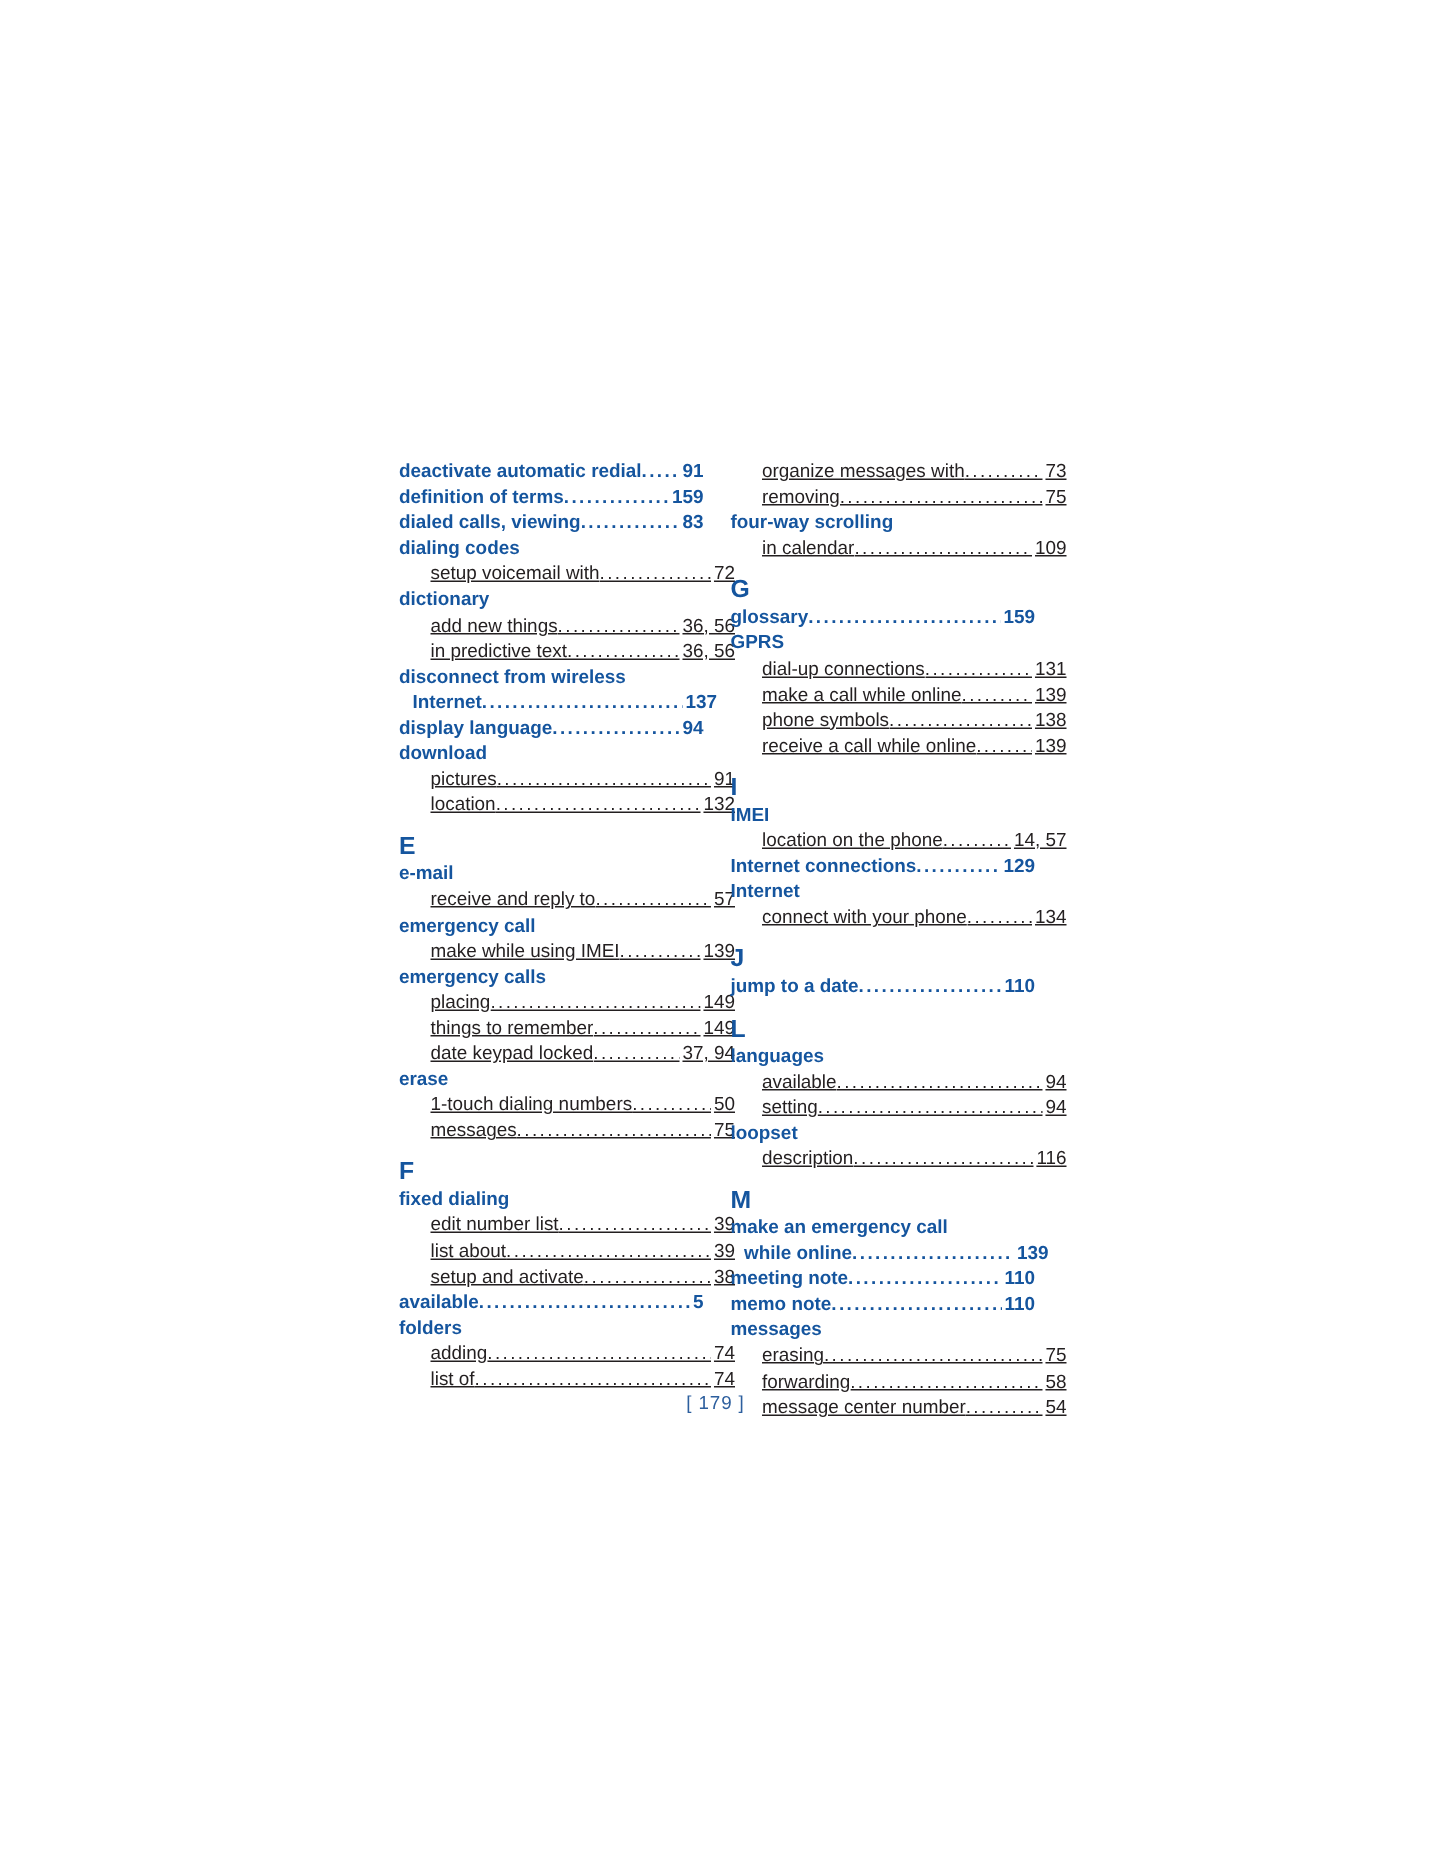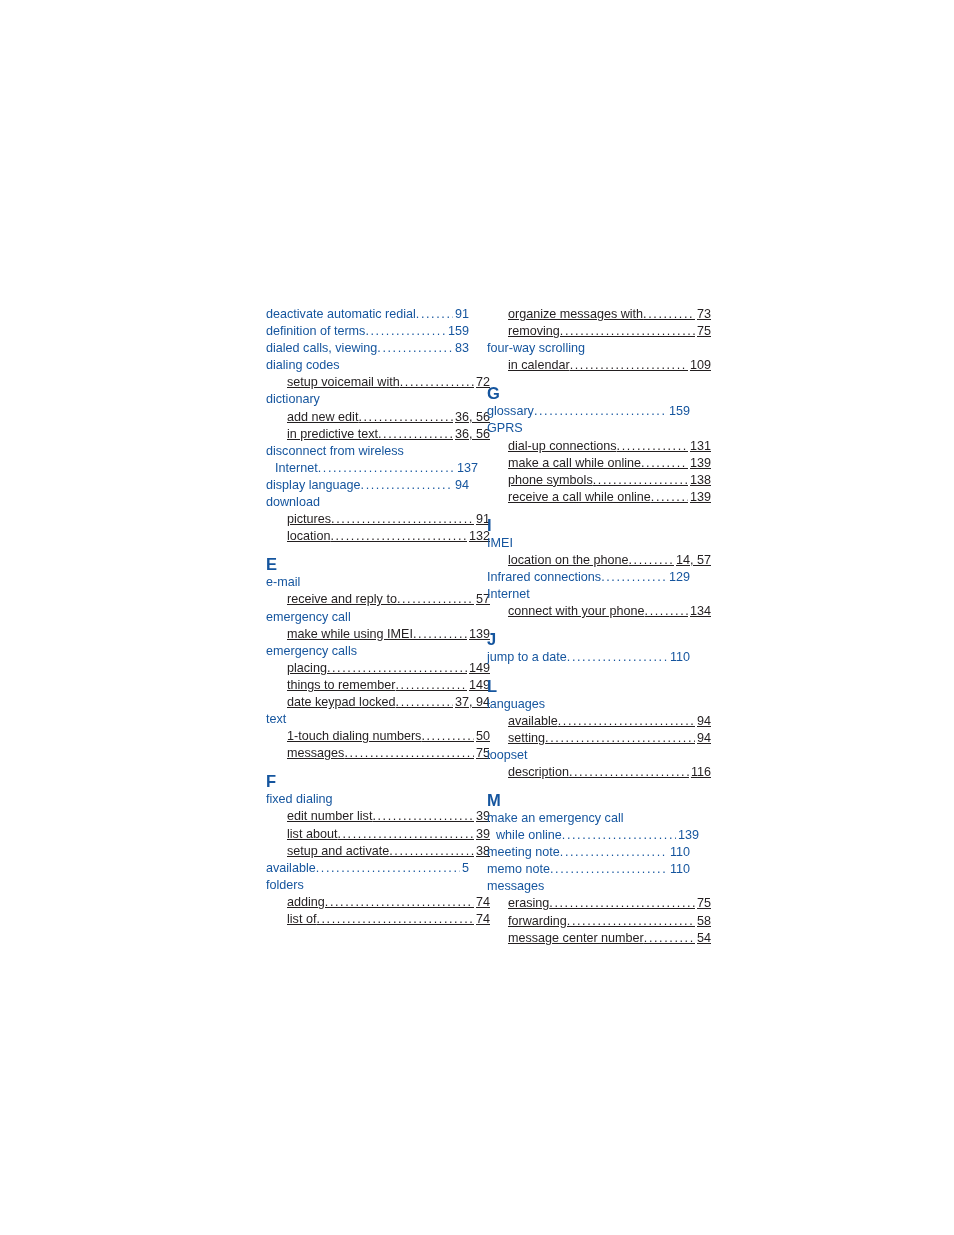--- a/index.html
+++ b/index.html
@@ -60,21 +60,21 @@
     min-width: 6px;
   }
   .entry .pageno {
     flex: 0 0 auto;
     padding-left: 2px;
   }
 
   
   .entry.head {
     color: #15559e;
-    font-weight: 400;
+    font-weight: 700;
     padding-left: 0;
     text-align: center;
   }
   .entry.head .leader { color: #15559e; }
 
   
   .entry.head.cont {
     padding-left: 9px;
   }
 
@@ -128,21 +128,21 @@
           </div>
           <div class="entry sub">
             <span class="label">setup voicemail with</span>
             <span class="leader">........................................................................................................................</span>
             <span class="pageno">72</span>
           </div>
           <div class="entry head nopage">
             <span class="label">dictionary</span>
           </div>
           <div class="entry sub">
-            <span class="label">add new edit</span>
+            <span class="label">add new things</span>
             <span class="leader">........................................................................................................................</span>
             <span class="pageno">36, 56</span>
           </div>
           <div class="entry sub">
             <span class="label">in predictive text</span>
             <span class="leader">........................................................................................................................</span>
             <span class="pageno">36, 56</span>
           </div>
           <div class="entry head nopage">
             <span class="label">disconnect from wireless</span>
@@ -201,21 +201,21 @@
             <span class="label">things to remember</span>
             <span class="leader">........................................................................................................................</span>
             <span class="pageno">149</span>
           </div>
           <div class="entry sub">
             <span class="label">date keypad locked</span>
             <span class="leader">........................................................................................................................</span>
             <span class="pageno">37, 94</span>
           </div>
           <div class="entry head nopage">
-            <span class="label">text</span>
+            <span class="label">erase</span>
           </div>
           <div class="entry sub">
             <span class="label">1-touch dialing numbers</span>
             <span class="leader">........................................................................................................................</span>
             <span class="pageno">50</span>
           </div>
           <div class="entry sub">
             <span class="label">messages</span>
             <span class="leader">........................................................................................................................</span>
             <span class="pageno">75</span>
@@ -317,21 +317,21 @@
           <div class="section-letter">I</div>
           <div class="entry head nopage">
             <span class="label">IMEI</span>
           </div>
           <div class="entry sub">
             <span class="label">location on the phone</span>
             <span class="leader">........................................................................................................................</span>
             <span class="pageno">14, 57</span>
           </div>
           <div class="entry head">
-            <span class="label">Infrared connections</span>
+            <span class="label">Internet connections</span>
             <span class="leader">........................................................................................................................</span>
             <span class="pageno">129</span>
           </div>
           <div class="entry head nopage">
             <span class="label">Internet</span>
           </div>
           <div class="entry sub">
             <span class="label">connect with your phone</span>
             <span class="leader">........................................................................................................................</span>
             <span class="pageno">134</span>
@@ -404,14 +404,15 @@
           </div>
           <div class="entry sub">
             <span class="label">message center number</span>
             <span class="leader">........................................................................................................................</span>
             <span class="pageno">54</span>
           </div>
         </div>
       </div>
     </div>
 
+  <div class="folio">[ 179 ]</div>
 
 </div>
 
 </body></html>

